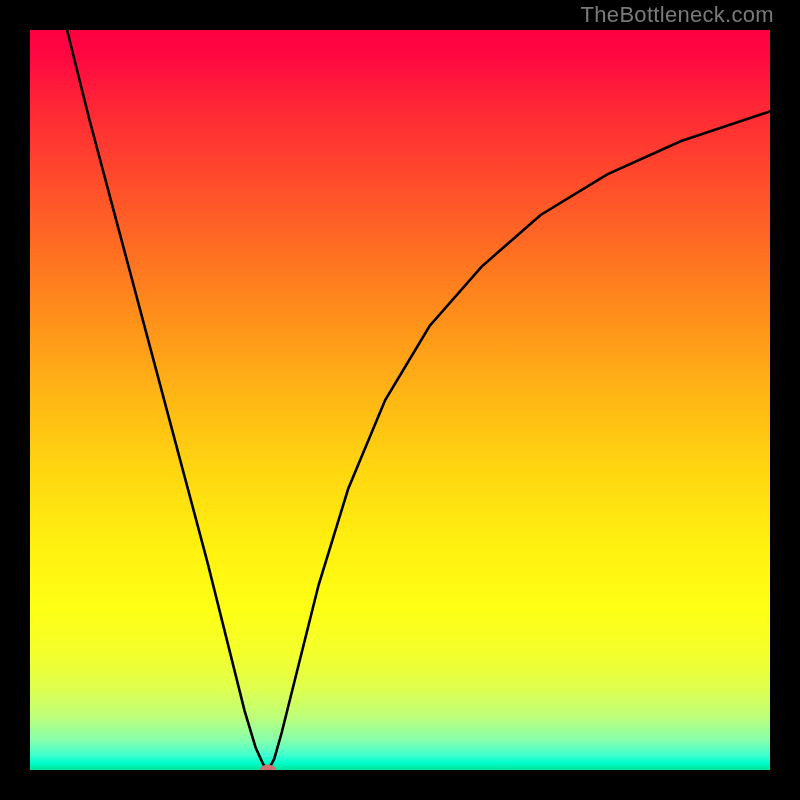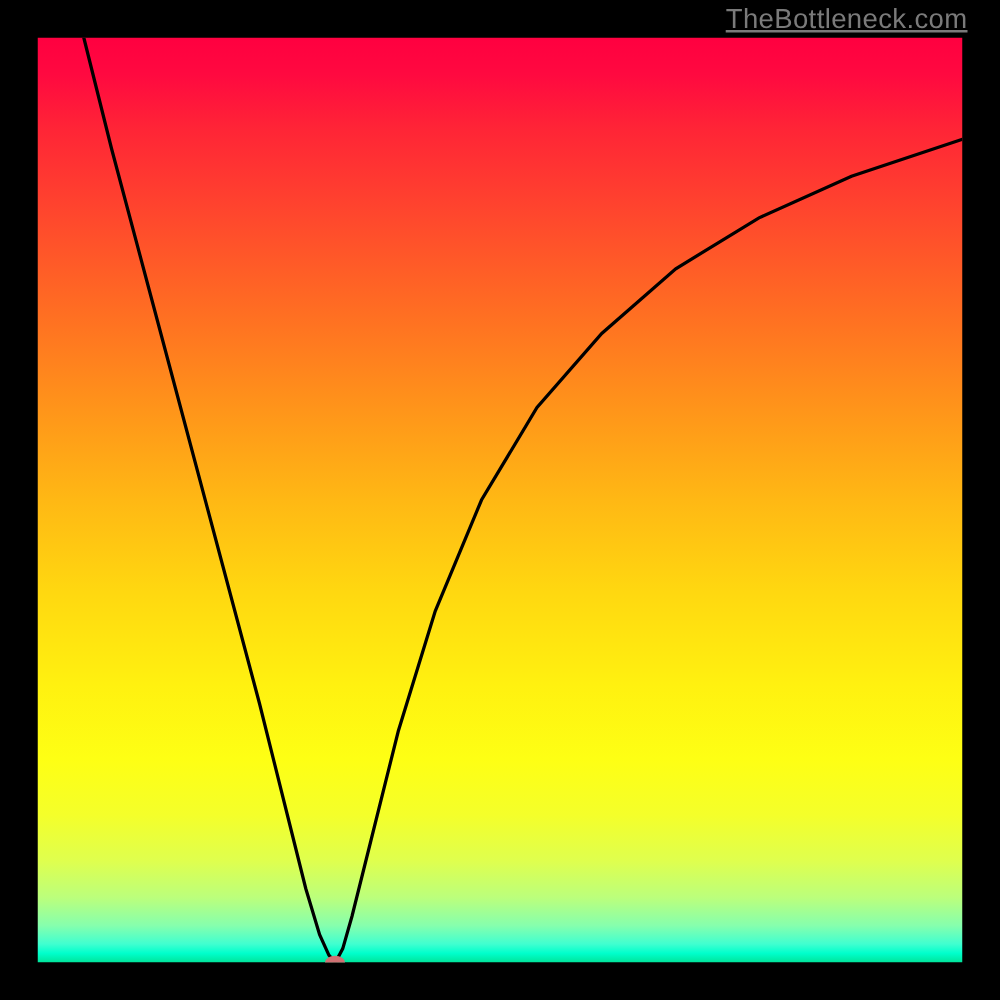--- a/index.html
+++ b/index.html
@@ -55,21 +55,20 @@
     width: 740px;
     height: 740px;
   }
   .watermark {
     position: absolute;
     top: 2px;
     right: 26px;
     color: #7a7a7a;
     font-size: 22px;
     letter-spacing: 0.3px;
-    text-decoration: underline;
   }
   .marker {
     position: absolute;
     width: 16px;
     height: 11px;
     border-radius: 50% / 50%;
     background: #cf7173;
     transform: translate(-50%, -50%);
   }
 </style>

